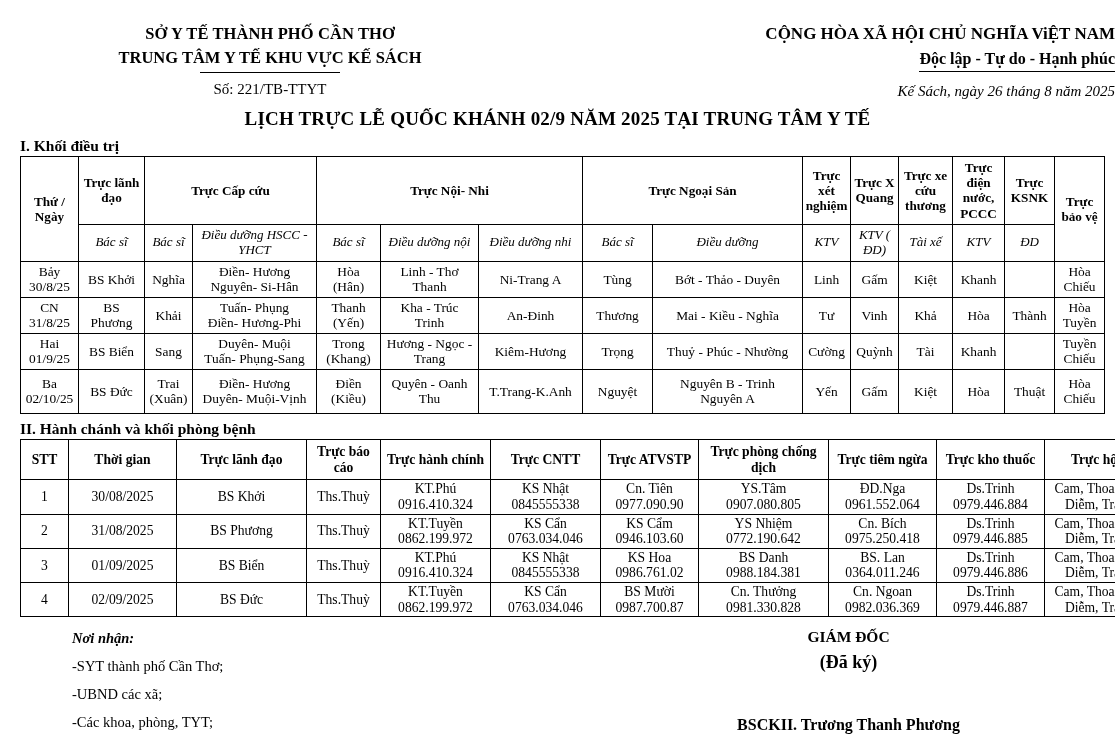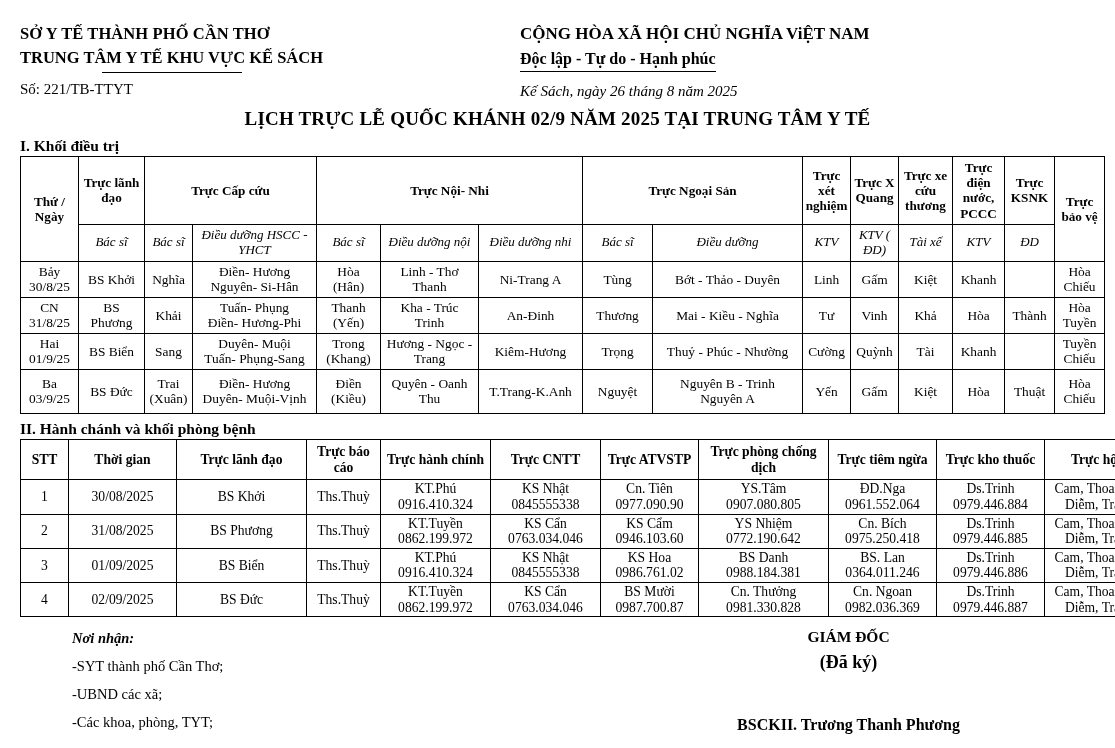--- a/index.html
+++ b/index.html
@@ -24,25 +24,26 @@
   }
 
   
   .header {
     display: flex;
     flex-direction: row;
     padding-top: 22px;
   }
   .header-left {
     width: 520px;
+    text-align: center;
     padding-left: 20px;
   }
   .header-right {
     flex: 1;
-    text-align: left;
+    text-align: right;
   }
   .org-line1 {
     font-size: 16.5px;
     font-weight: bold;
     letter-spacing: .1px;
     line-height: 1.45;
   }
   .org-line2 {
     font-size: 16.5px;
     font-weight: bold;
@@ -348,21 +349,21 @@
             <td class="cell-two-line">Cường</td>
             <td class="cell-two-line">Quỳnh</td>
             <td class="cell-two-line">Tài</td>
             <td class="cell-two-line">Khanh</td>
             <td class="cell-two-line"></td>
             <td class="cell-two-line">Tuyền
 Chiếu</td>
           </tr>
           <tr>
             <td class="cell-two-line">Ba
-03/9/25</td>
+02/10/25</td>
             <td class="cell-two-line">BS Đức</td>
             <td class="cell-two-line">Trai
 (Xuân)</td>
             <td class="cell-two-line">Điền- Hương
 Duyên- Muội-Vịnh</td>
             <td class="cell-two-line">Điền
 (Kiều)</td>
             <td class="cell-two-line">Quyên - Oanh
 Thu</td>
             <td class="cell-two-line">T.Trang-K.Anh</td>

